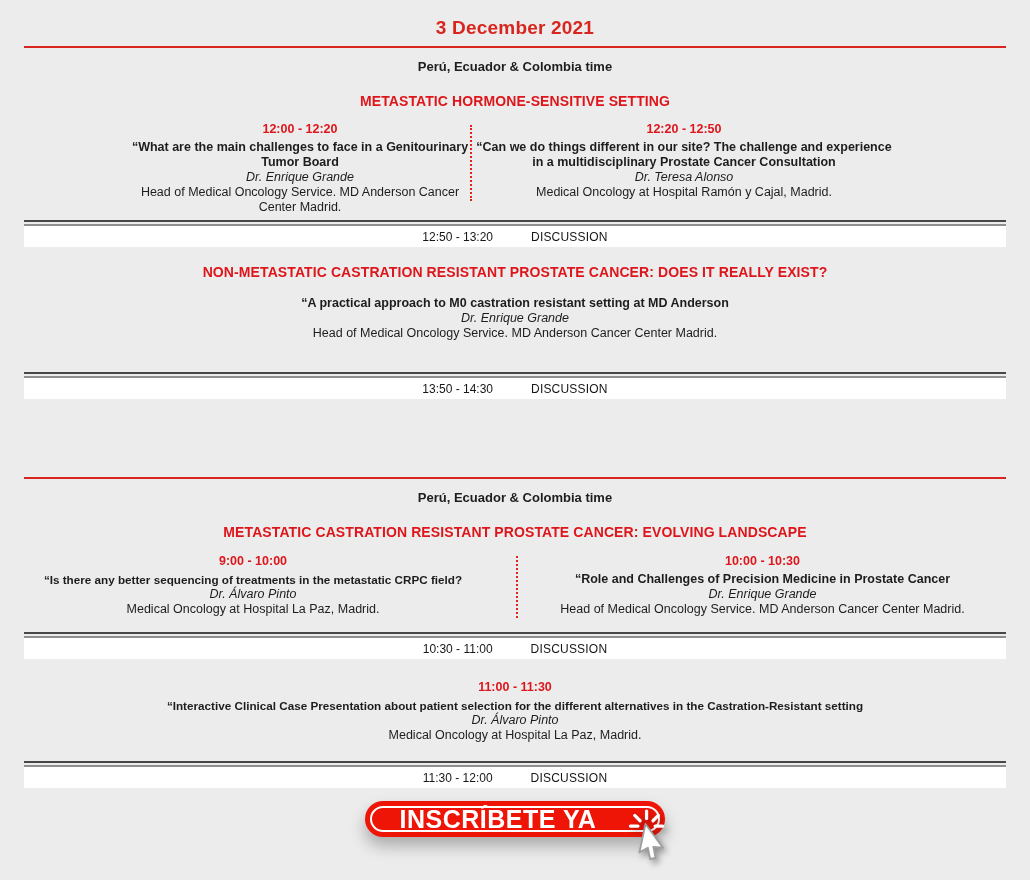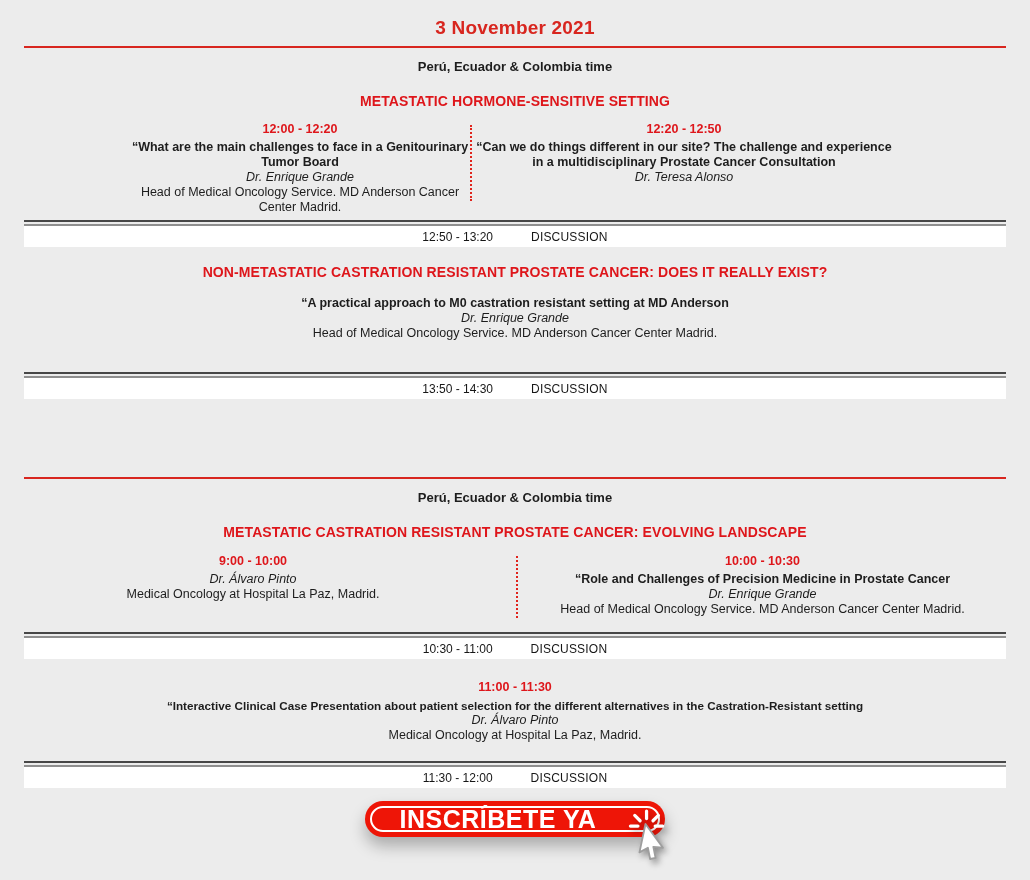--- a/index.html
+++ b/index.html
@@ -72,37 +72,38 @@
     position:absolute;right:-14px;top:9px;width:52px;height:58px;
     overflow:visible;
     filter:drop-shadow(3px 4px 3px rgba(0,0,0,.35));
   }
 </style>
 </head>
 <body>
 
 <div class="page">
 
-  <div class="abs day-date" style="top:17px">3 November 2021</div>
+  <div class="abs day-date" style="top:17px">3 December 2021</div>
   <div class="red-rule" style="top:46px"></div>
   <div class="abs tz-note" style="top:59px">Perú, Ecuador &amp; Colombia time</div>
 
   <div class="abs section-heading" style="top:93px">METASTATIC HORMONE-SENSITIVE SETTING</div>
 
   <div class="col" style="top:122px;left:128px;width:344px">
     <div class="time">12:00 - 12:20</div>
     <div class="talk-title">“What are the main challenges to face in a Genitourinary Tumor Board</div>
     <div class="speaker">Dr. Enrique Grande</div>
     <div class="affiliation">Head of Medical Oncology Service. MD Anderson Cancer Center Madrid.</div>
   </div>
   <div class="vdivider" style="top:125px;left:470px;height:76px"></div>
   <div class="col" style="top:122px;left:473px;width:422px">
     <div class="time">12:20 - 12:50</div>
     <div class="talk-title">“Can we do things different in our site? The challenge and experience in a multidisciplinary Prostate Cancer Consultation</div>
     <div class="speaker">Dr. Teresa Alonso</div>
+    <div class="affiliation">Medical Oncology at Hospital Ramón y Cajal, Madrid.</div>
   </div>
 
   <div class="disc" style="top:220px">
     <div class="l1"></div>
     <div class="gap"></div>
     <div class="l2"></div>
     <div class="bar">
       <span class="d-time">12:50 - 13:20</span>
       <span class="d-label">DISCUSSION</span>
     </div>
@@ -126,20 +127,21 @@
     </div>
   </div>
 
   <div class="red-rule" style="top:477px"></div>
   <div class="abs tz-note" style="top:490px">Perú, Ecuador &amp; Colombia time</div>
 
   <div class="abs section-heading" style="top:524px">METASTATIC CASTRATION RESISTANT PROSTATE CANCER: EVOLVING LANDSCAPE</div>
 
   <div class="col" style="top:554px;left:8px;width:490px">
     <div class="time">9:00 - 10:00</div>
+    <div class="talk-title sm">“Is there any better sequencing of treatments in the metastatic CRPC field?</div>
     <div class="speaker">Dr. Álvaro Pinto</div>
     <div class="affiliation">Medical Oncology at Hospital La Paz, Madrid.</div>
   </div>
   <div class="vdivider" style="top:556px;left:516px;height:62px"></div>
   <div class="col" style="top:554px;left:519px;width:487px">
     <div class="time">10:00 - 10:30</div>
     <div class="talk-title">“Role and Challenges of Precision Medicine in Prostate Cancer</div>
     <div class="speaker">Dr. Enrique Grande</div>
     <div class="affiliation">Head of Medical Oncology Service. MD Anderson Cancer Center Madrid.</div>
   </div>

